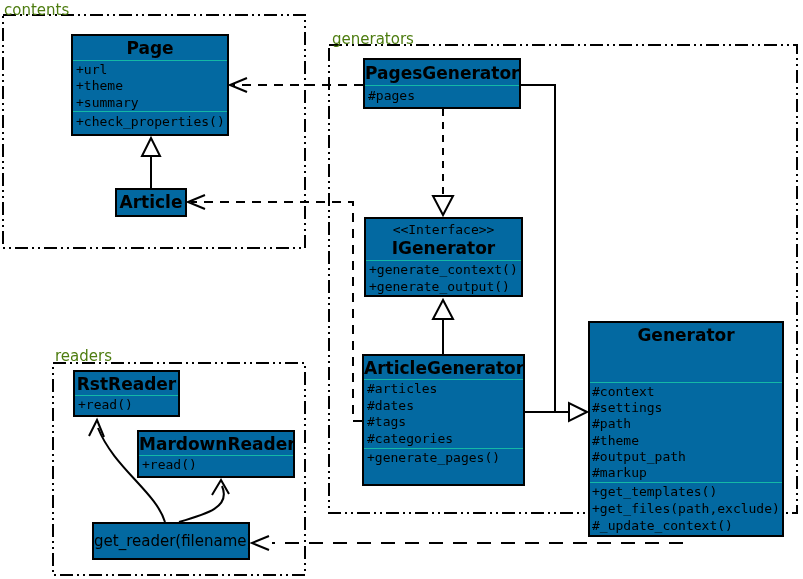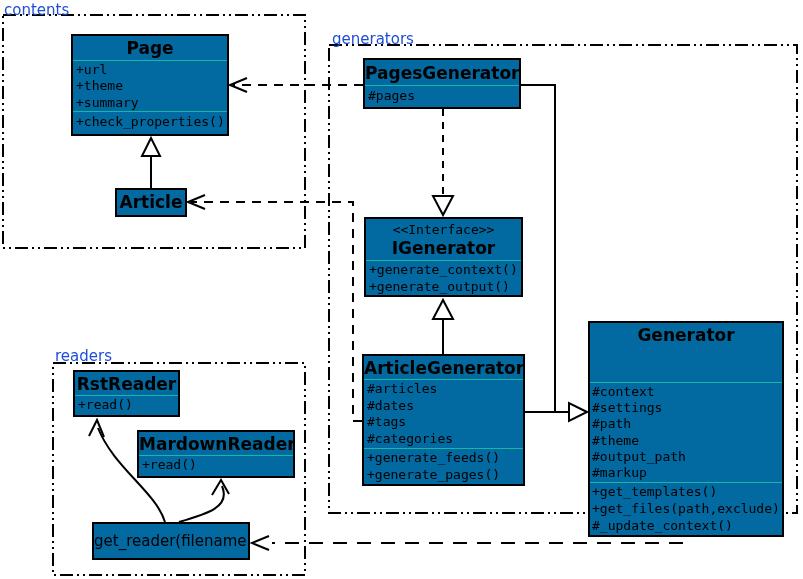--- a/index.html
+++ b/index.html
@@ -1,20 +1,20 @@
 <!DOCTYPE html>
 <html><head>
 <meta charset="utf-8">
 <style>
   html,body { margin:0; padding:0; background:#fff; }
   .stage { position:relative; width:803px; height:579px; background:#fff;
            font-family:"DejaVu Sans", sans-serif; color:#000; overflow:hidden; }
   svg.wires { position:absolute; left:0; top:0; width:803px; height:579px; }
   svg.wires * { vector-effect:non-scaling-stroke; }
-  .pkg-label { position:absolute; font:15px "DejaVu Sans", sans-serif; color:#1d4ed8; }
+  .pkg-label { position:absolute; font:15px "DejaVu Sans", sans-serif; color:#4d7c0f; }
   .cls { position:absolute; background:#0369a1; border:2px solid #000; box-sizing:border-box; }
   .cls-title { font:bold 17px "DejaVu Sans", sans-serif; text-align:center; overflow:hidden; }
   .sep { border-top:1px solid #14b8a6; }
   .rows { font:13px "DejaVu Sans Mono", monospace; padding:1px 0 0 3px; overflow:hidden; }
   .rows div { white-space:pre; }
   .stereo { font:13px "DejaVu Sans Mono", monospace; text-align:center; padding-top:3px; }
   .plain-title { font:15px "DejaVu Sans", sans-serif; text-align:center; overflow:hidden; }
 </style>
 </head>
 <body>
@@ -96,21 +96,20 @@
 
   <div class="cls" style="left:362px; top:354px; width:163px;">
     <div class="cls-title" style="height:23px; line-height:24px;">ArticleGenerator</div>
     <div class="sep rows" style="height:67px; line-height:16.6px;">
       <div>#articles</div>
       <div>#dates</div>
       <div>#tags</div>
       <div>#categories</div>
     </div>
     <div class="sep rows" style="height:34px; line-height:16.5px;">
-      <div>+generate_feeds()</div>
       <div>+generate_pages()</div>
     </div>
   </div>
 
   <div class="cls" style="left:588px; top:321px; width:196px;">
     <div class="cls-title" style="height:23px; line-height:24px;">Generator</div>
     <div class="sep rows" style="height:98px; line-height:16.2px; padding-left:2px;margin-top:36px;">
       <div>#context</div>
       <div>#settings</div>
       <div>#path</div>

